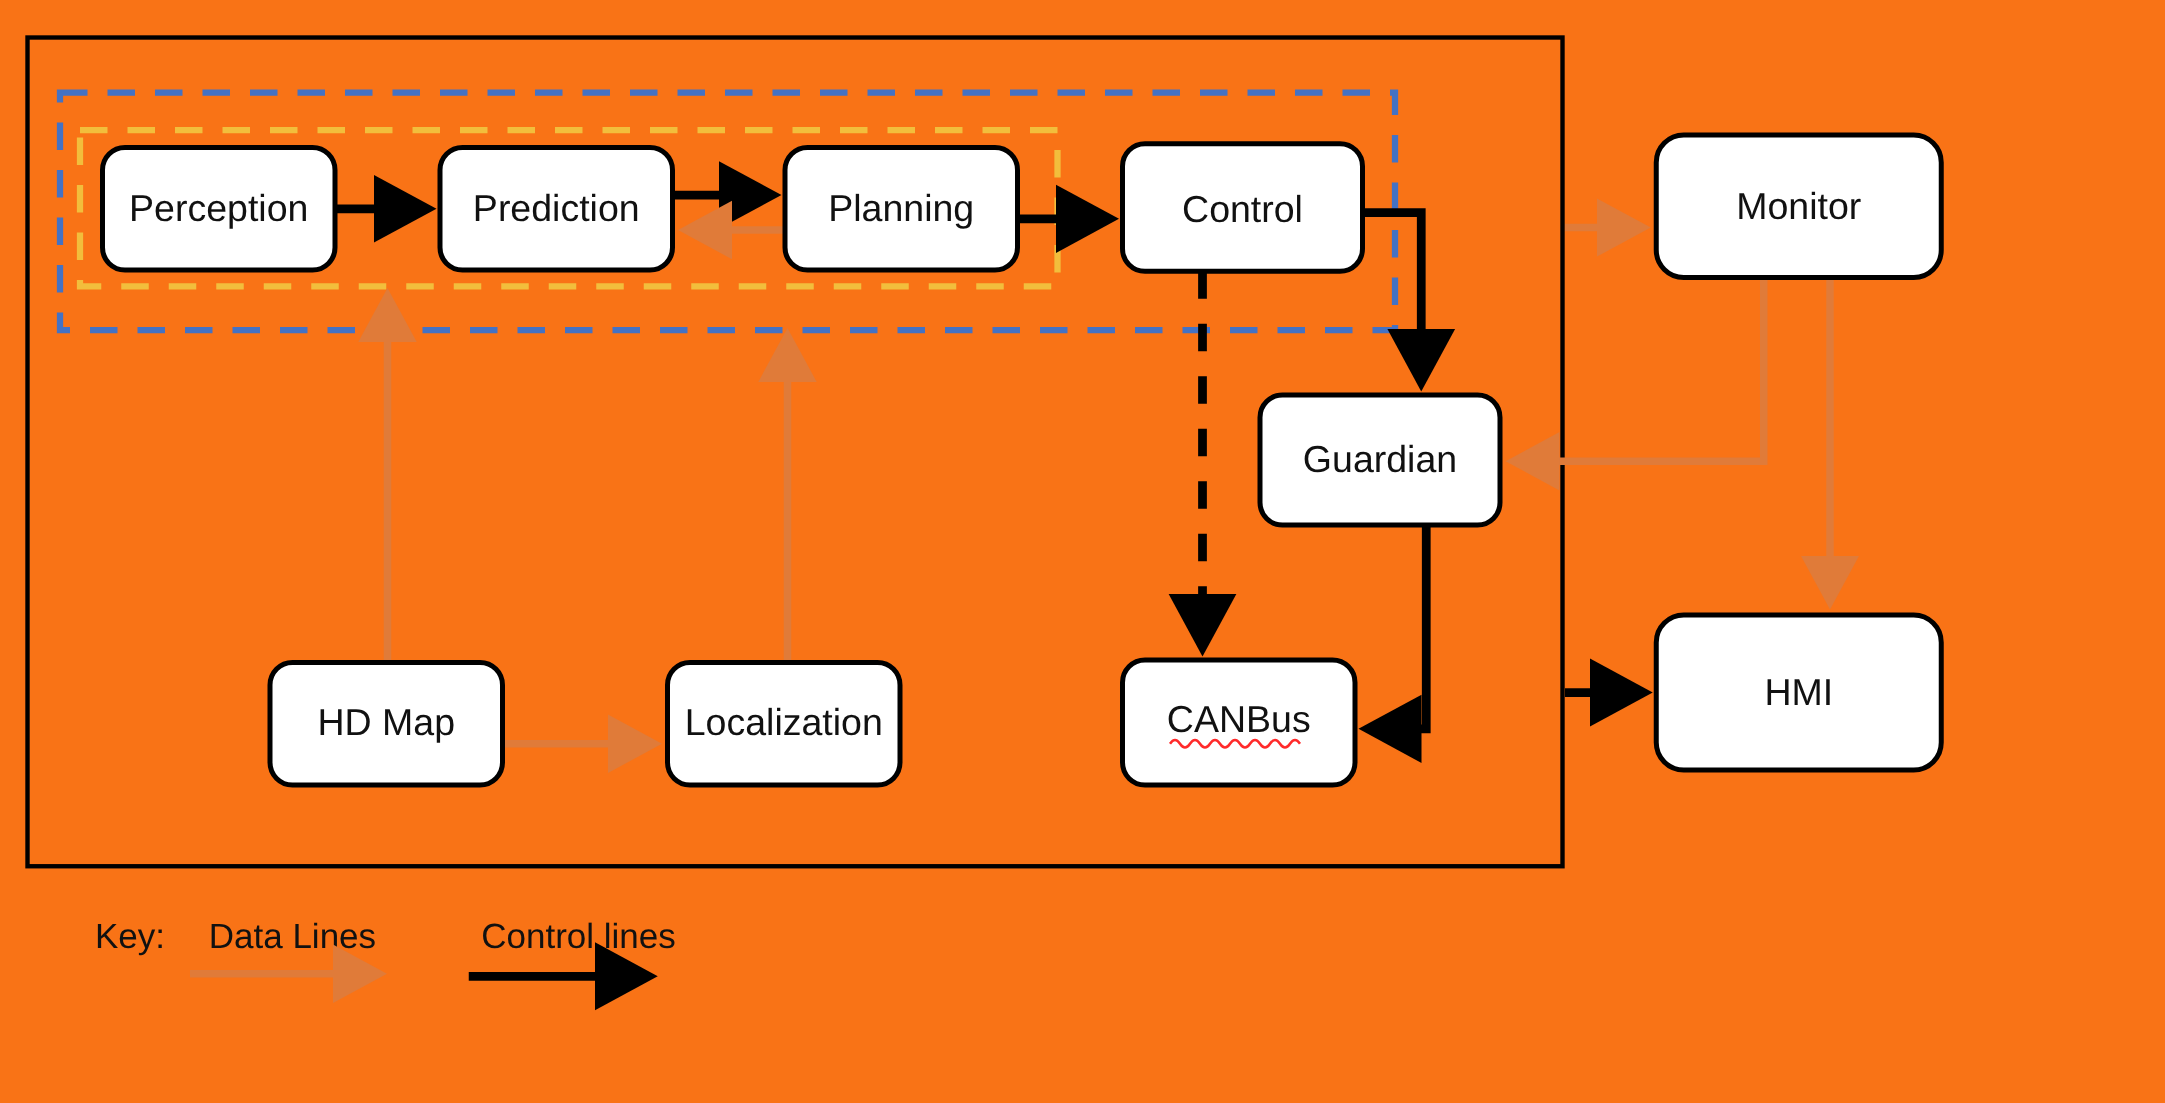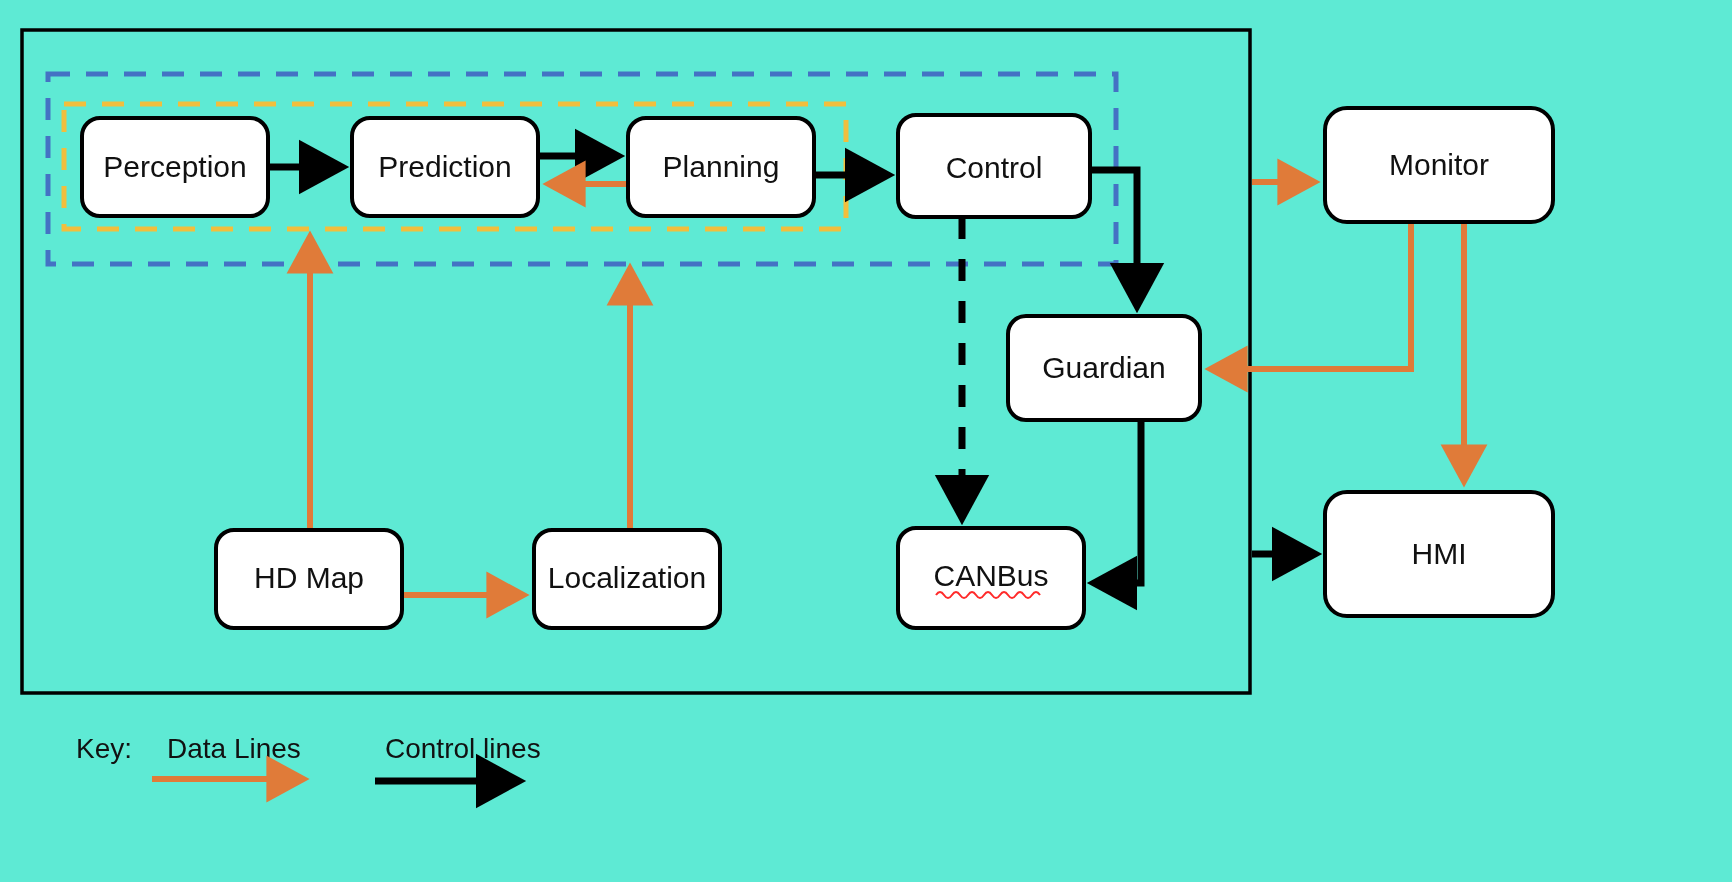--- a/index.html
+++ b/index.html
@@ -10,21 +10,21 @@
   body {
     width: 1732px;
     height: 882px;
     font-family: "Liberation Sans", sans-serif;
     overflow: hidden;
   }
   #stage {
     position: relative;
     width: 1732px;
     height: 882px;
-    background: #5eead4;
+    background: #f97316;
   }
   svg#diagram {
     position: absolute;
     left: 0;
     top: 0;
     width: 1732px;
     height: 882px;
     display: block;
   }
   .node-rect {

